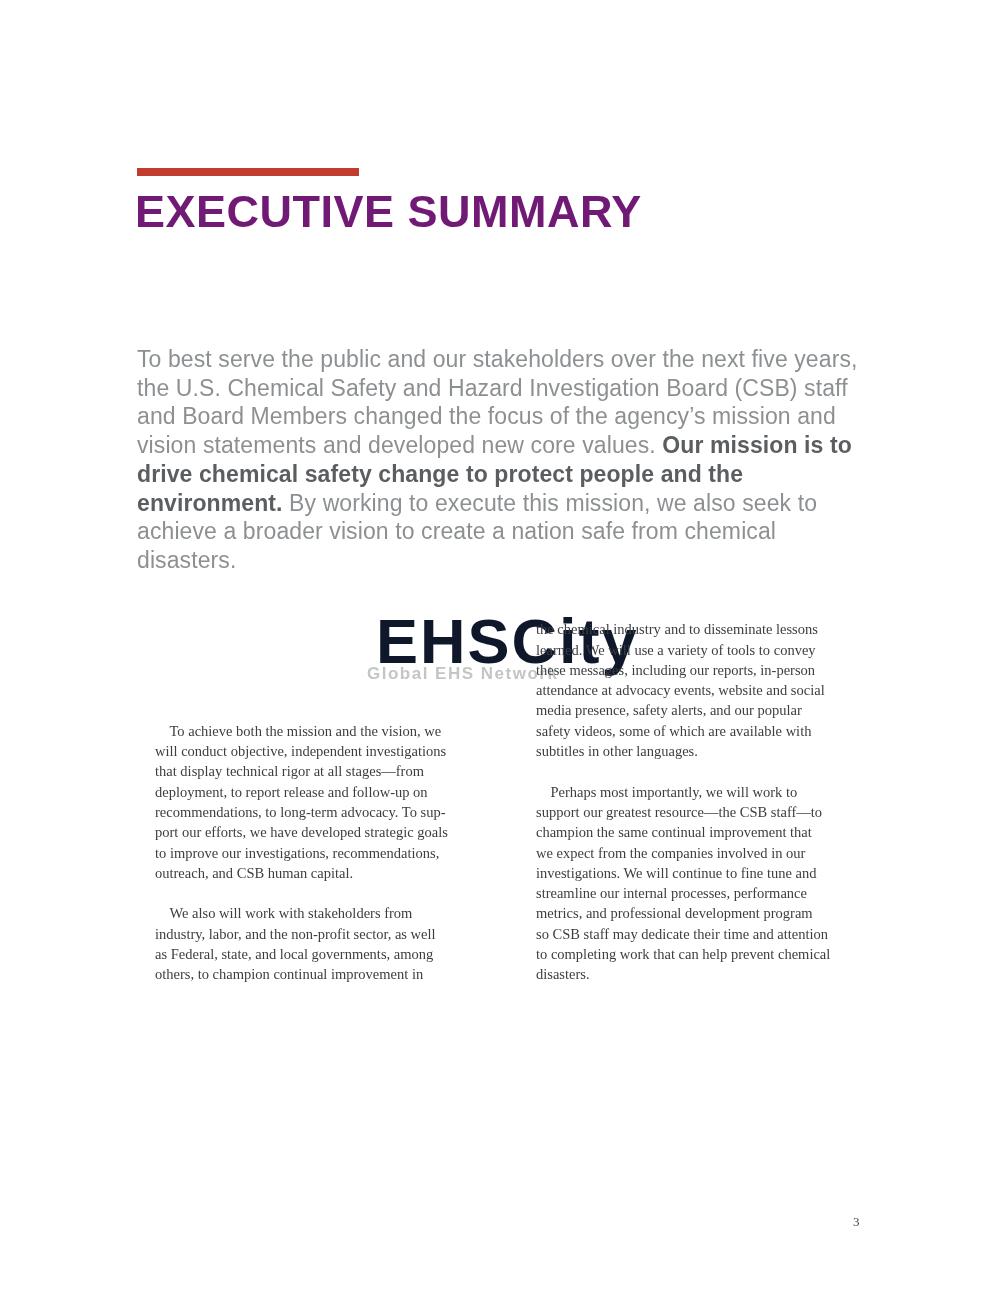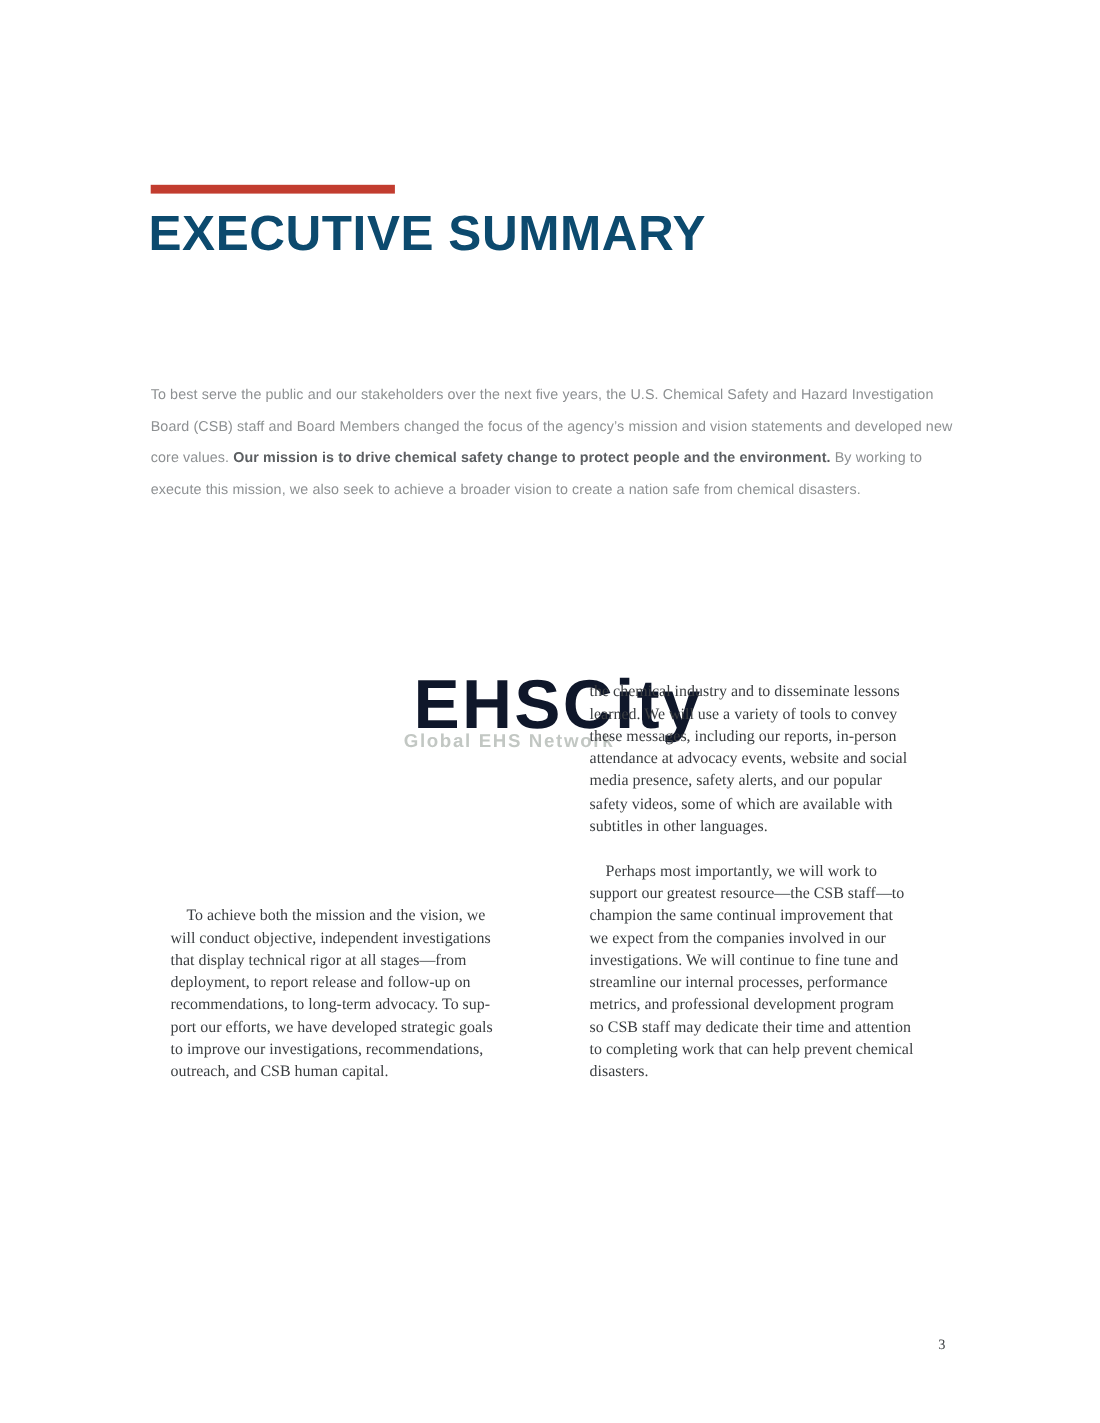--- a/index.html
+++ b/index.html
@@ -46,32 +46,32 @@
   }
   .title {
     position: absolute;
     left: 135px;
     top: 186px;
     margin: 0;
     font-size: 45px;
     font-weight: 700;
     letter-spacing: 0.5px;
     line-height: 1.15;
-    color: #0c4a6e;
+    color: #701a75;
     white-space: nowrap;
   }
 
   
   .intro {
     position: absolute;
     left: 137px;
     top: 345px;
     width: 732px;
     margin: 0;
-    font-size: 13px;
+    font-size: 23px;
     line-height: 28.7px;
     letter-spacing: 0.1px;
     color: #8D9092;
   }
   .intro strong {
     color: #5B5E61;
     font-weight: 700;
   }
 
   
@@ -120,20 +120,24 @@
   <div class="columns">
     <div class="col col-left">
       <p> To achieve both the mission and the vision, we
 will conduct objective, independent investigations
 that display technical rigor at all stages—from
 deployment, to report release and follow-up on
 recommendations, to long-term advocacy. To sup-
 port our efforts, we have developed strategic goals
 to improve our investigations, recommendations,
 outreach, and CSB human capital.</p>
+      <p> We also will work with stakeholders from
+industry, labor, and the non-profit sector, as well
+as Federal, state, and local governments, among
+others, to champion continual improvement in</p>
     </div>
     <div class="col col-right">
       <p>the chemical industry and to disseminate lessons
 learned. We will use a variety of tools to convey
 these messages, including our reports, in-person
 attendance at advocacy events, website and social
 media presence, safety alerts, and our popular
 safety videos, some of which are available with
 subtitles in other languages.</p>
       <p> Perhaps most importantly, we will work to

